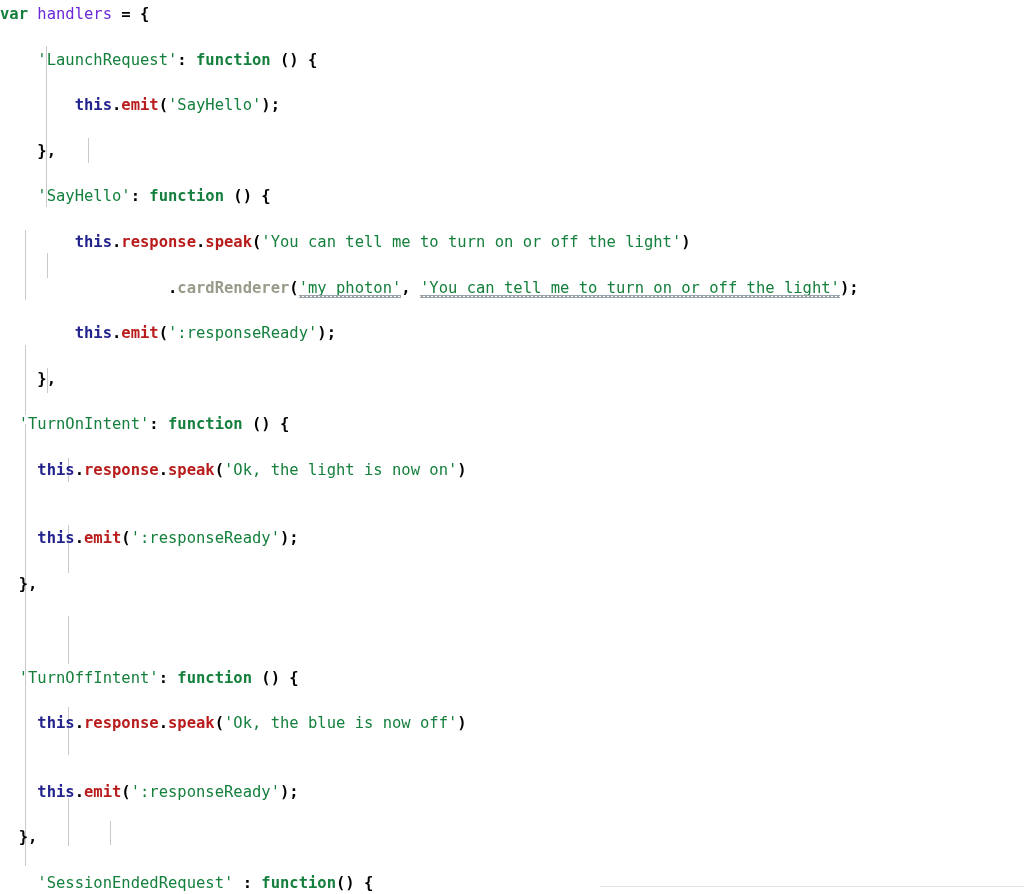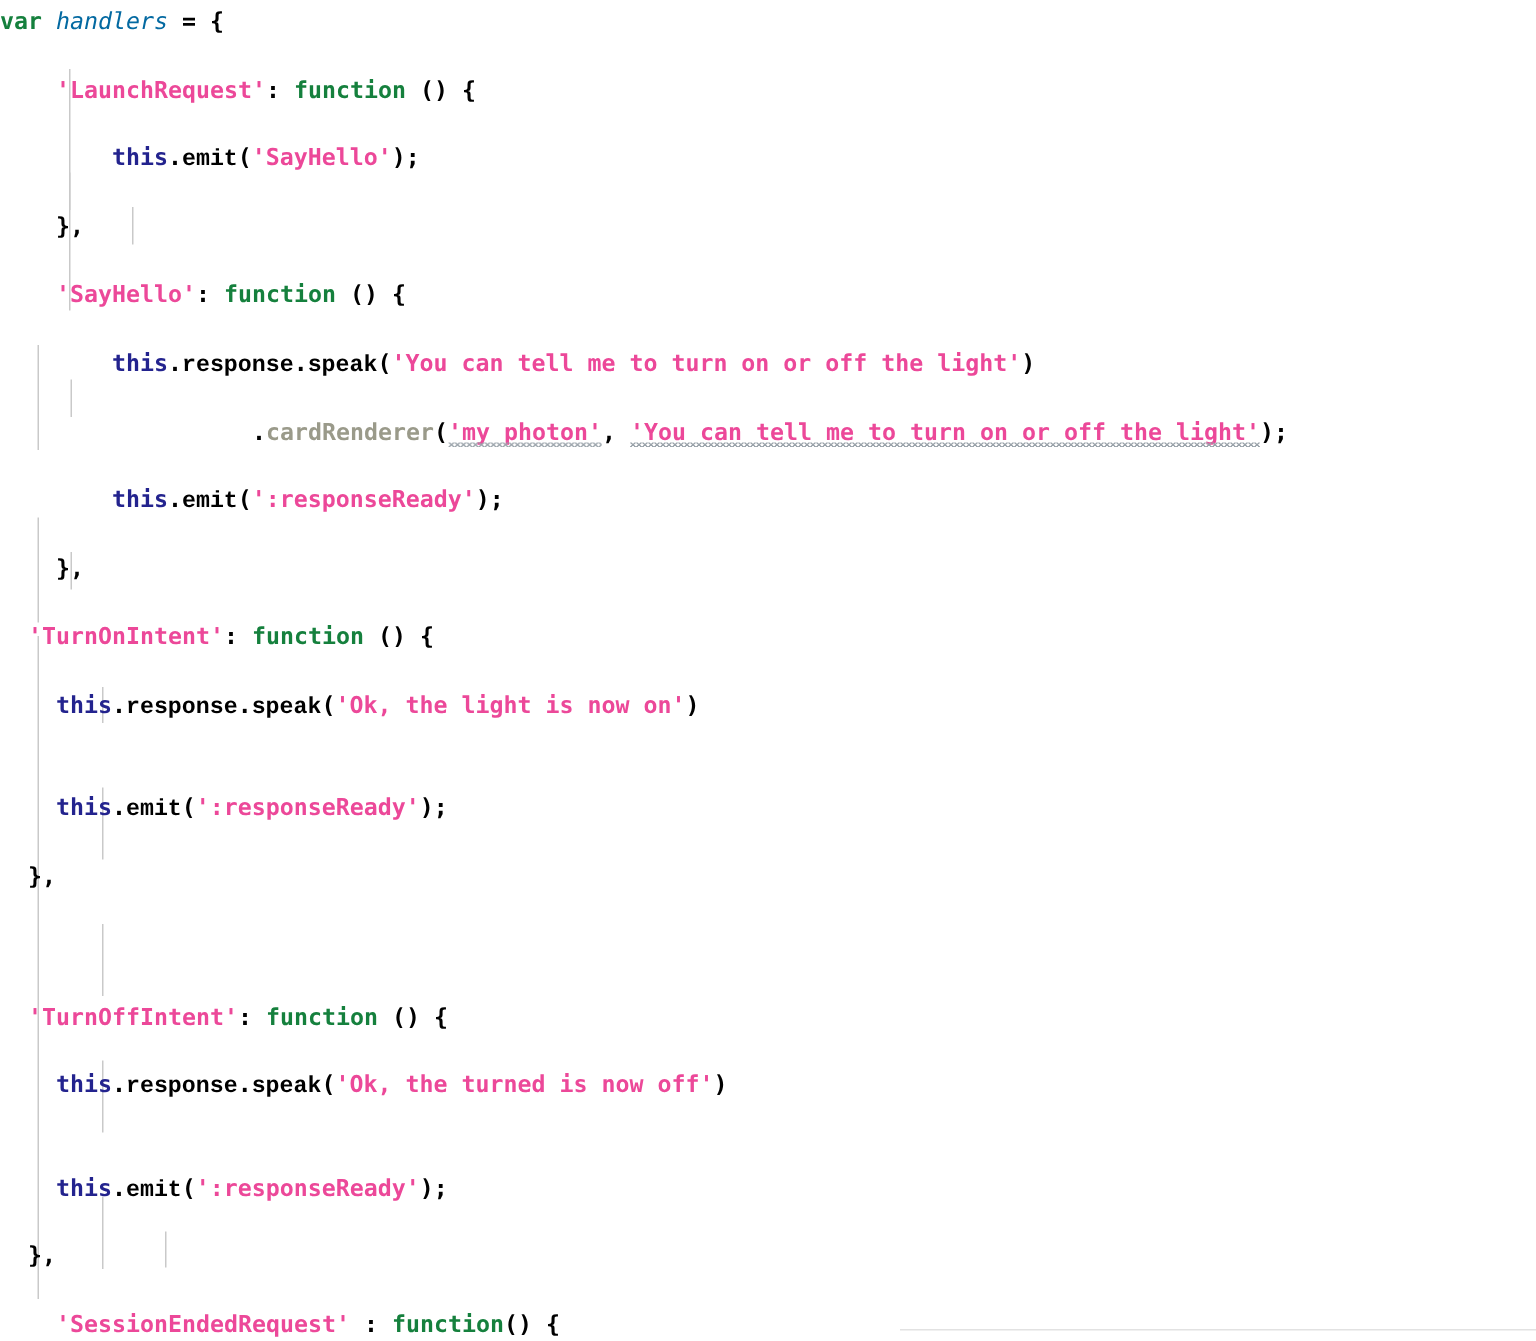--- a/index.html
+++ b/index.html
@@ -44,23 +44,23 @@
     white-space: pre;
     font-size: 15.5px;
     font-weight: bold;
     letter-spacing: 0px;
     color: #000000;
   }
 
   
   .kw       { color: #15803d; font-weight: bold; }   
   .this     { color: #23238e; font-weight: bold; }   
-  .plain    { color: #0369a1; font-weight: normal; font-style: italic; } 
-  .str      { color: #ec4899; font-weight: bold; }   
-  .prop     { color: #000000; font-weight: bold; font-family: Liberation Mono, monospace; }   
+  .plain    { color: #6d28d9; font-weight: normal; } 
+  .str      { color: #15803d; font-weight: normal; }   
+  .prop     { color: #b91c1c; font-weight: bold; }   
   .ident    { color: #9a9a8a; font-weight: bold; } 
   .punc     { color: #000000; font-weight: bold; }
   .op       { color: #000000; font-weight: bold; }
 
   
   .squig {
     position: relative;
     text-decoration: none;
   }
   .squig::after {
@@ -134,21 +134,21 @@
 
     <div class="line" style="top:231px;">    <span class="this">this</span><span class="punc">.</span><span class="prop">response</span><span class="punc">.</span><span class="prop">speak</span><span class="punc">(</span><span class="str">'Ok, the light is now on'</span><span class="punc">)</span></div>
 
 
     <div class="line" style="top:276.6px;">    <span class="this">this</span><span class="punc">.</span><span class="prop">emit</span><span class="punc">(</span><span class="str">':responseReady'</span><span class="punc">);</span></div>
 
     <div class="line" style="top:299.4px;">  <span class="punc">},</span></div>
 
     <div class="line" style="top:322.2px;margin-top:48px;">  <span class="str">'TurnOffIntent'</span><span class="punc">:</span> <span class="kw">function</span> <span class="punc">()</span> <span class="punc">{</span></div>
 
-    <div class="line" style="top:345px;">    <span class="this">this</span><span class="punc">.</span><span class="prop">response</span><span class="punc">.</span><span class="prop">speak</span><span class="punc">(</span><span class="str">'Ok, the turned is now off'</span><span class="punc">)</span></div>
+    <div class="line" style="top:345px;">    <span class="this">this</span><span class="punc">.</span><span class="prop">response</span><span class="punc">.</span><span class="prop">speak</span><span class="punc">(</span><span class="str">'Ok, the blue is now off'</span><span class="punc">)</span></div>
 
 
     <div class="line" style="top:390.6px;">    <span class="this">this</span><span class="punc">.</span><span class="prop">emit</span><span class="punc">(</span><span class="str">':responseReady'</span><span class="punc">);</span></div>
 
     <div class="line" style="top:413.4px;">  <span class="punc">},</span></div>
 
     <div class="line" style="top:436.2px;">    <span class="str">'SessionEndedRequest'</span> <span class="punc">:</span> <span class="kw">function</span><span class="punc">()</span> <span class="punc">{</span></div>
 
   </div>
 </div>

